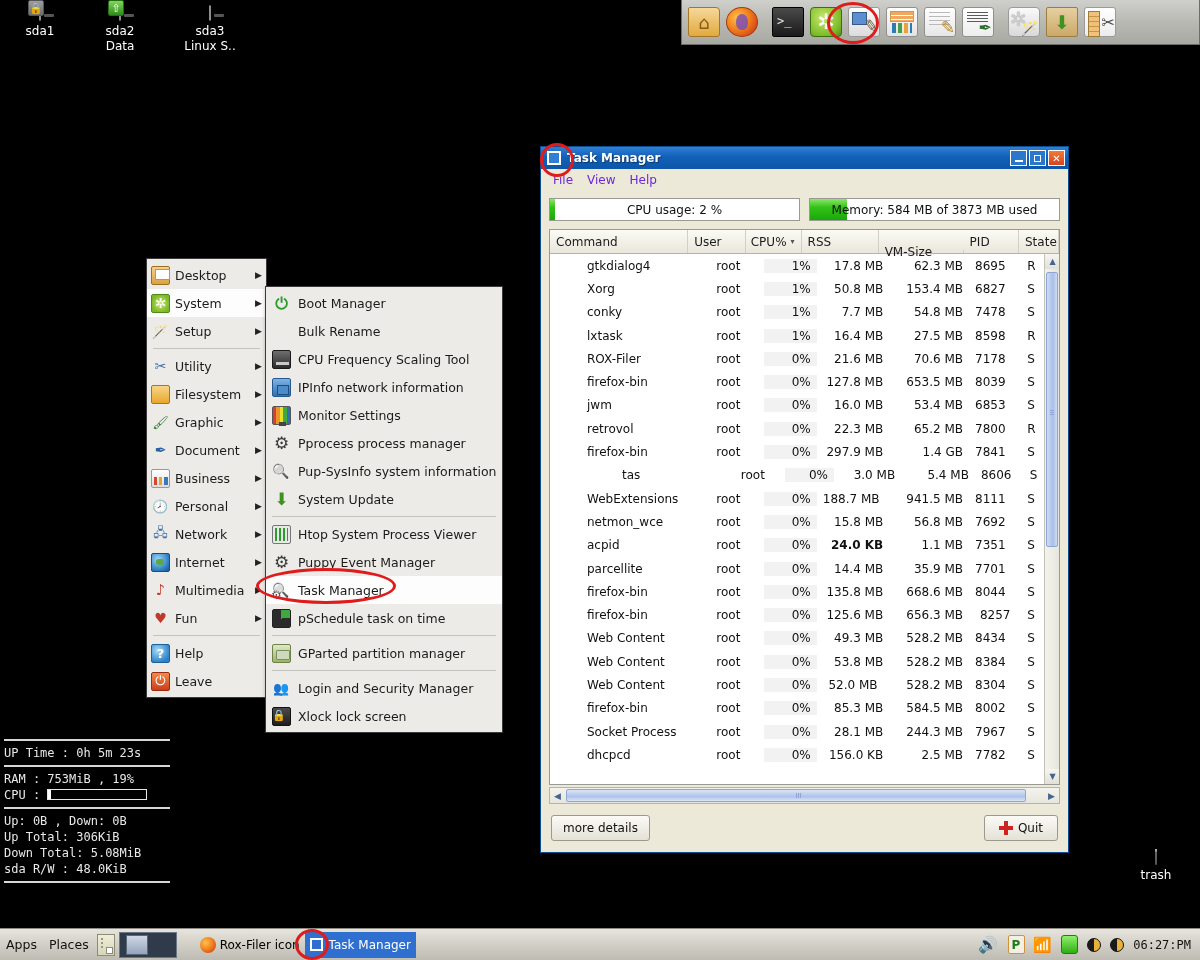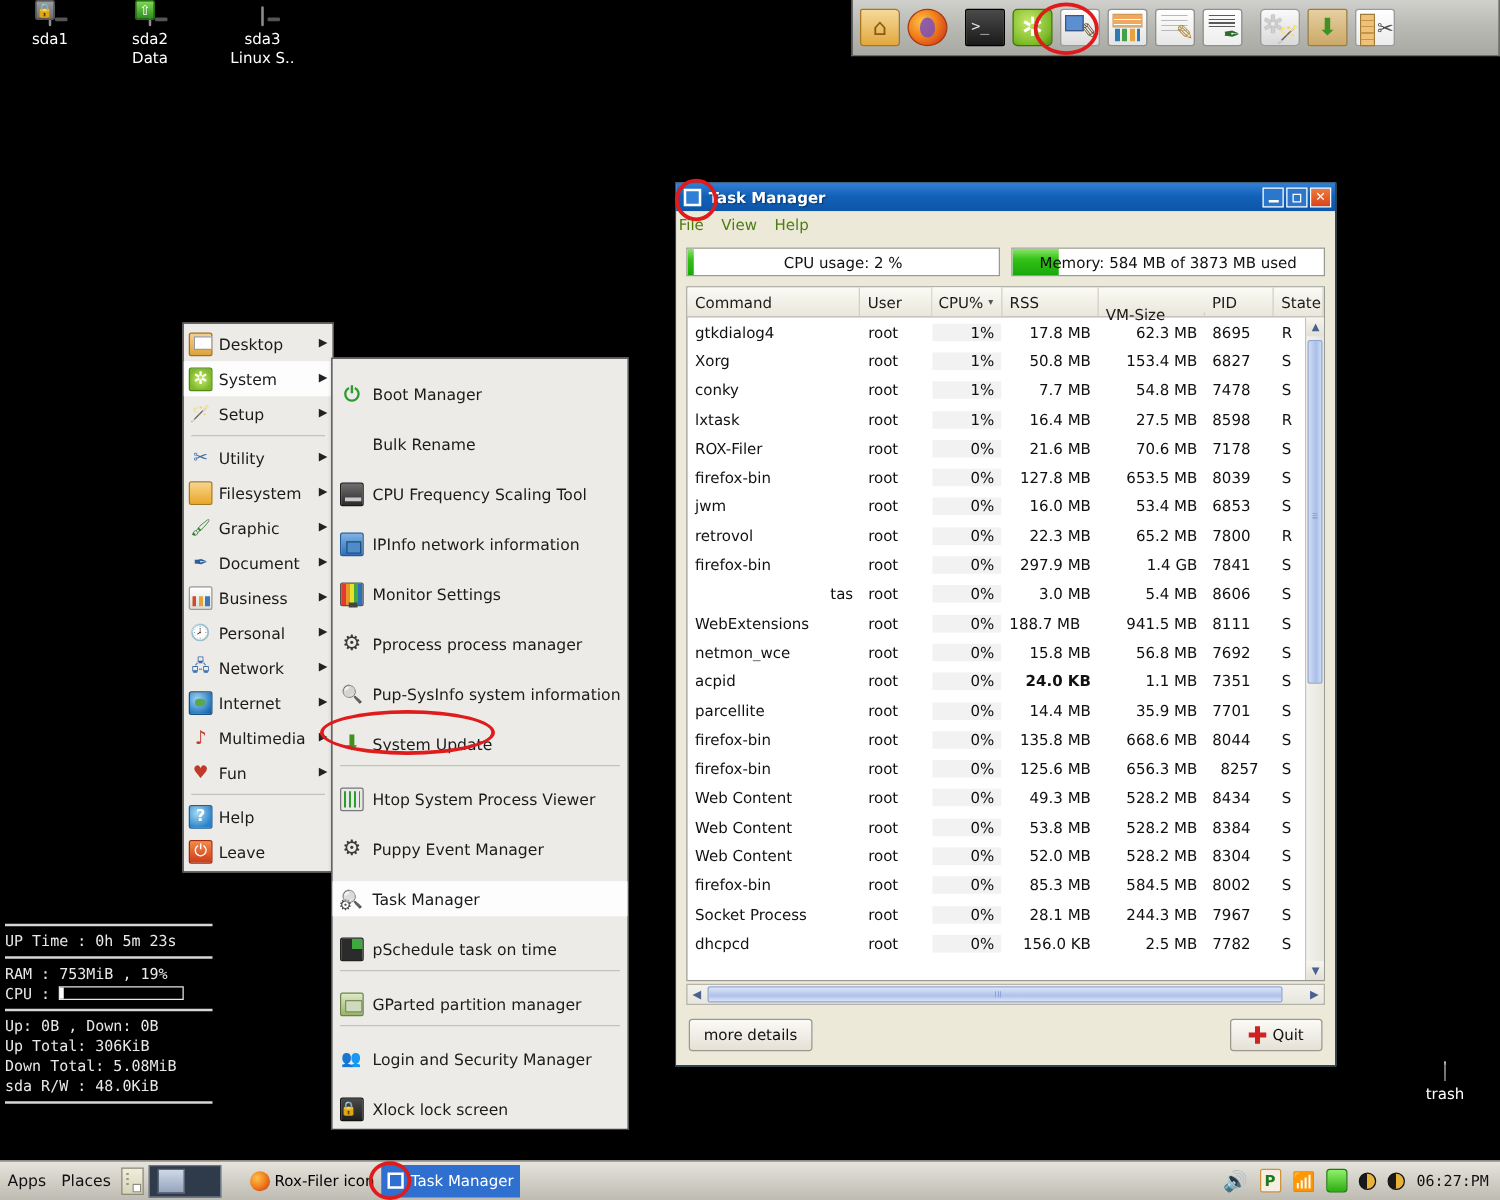--- a/index.html
+++ b/index.html
@@ -122,21 +122,21 @@
   .i-leave{border-radius:3px;background:linear-gradient(#f08b4a,#cf3c1a);border:1px solid #9c2a0f;}
   .i-leave::after{content:"⏻";position:absolute;inset:0;display:flex;align-items:center;justify-content:center;font-size:13px;color:#fff;}
 
   
   #submenu{
     position:absolute;left:265px;top:286px;width:238px;
     background:#ecebe7;border:1px solid #3a3a3a;
     box-shadow:2px 2px 5px rgba(0,0,0,.6);
     padding:2px 0;
   }
-  #submenu .mi{height:28px;padding-left:6px;margin-top:12px;}
+  #submenu .mi{height:28px;padding-left:6px;}
   #submenu .mi-ico{width:19px;height:19px;margin-right:7px;flex:0 0 19px;}
   .s-boot::after{content:"⏻";position:absolute;inset:0;display:flex;align-items:center;justify-content:center;font-size:16px;color:#2f9b2f;font-weight:bold;}
   .s-cpu{background:linear-gradient(#6e6e6e,#2b2b2b);border:1px solid #1a1a1a;border-radius:2px;}
   .s-cpu::after{content:"";position:absolute;left:3px;bottom:3px;width:13px;height:3px;background:#c9c9c9;}
   .s-ip{background:linear-gradient(#7fb3e2,#2f6fb5);border:1px solid #245a94;border-radius:2px;}
   .s-ip::after{content:"";position:absolute;right:1px;bottom:1px;width:10px;height:8px;background:#4d8bc9;border:1px solid #1e4d82;}
   .s-mon{background:linear-gradient(90deg,#e23b2b 0 20%,#e8962b 20% 40%,#e8e02b 40% 60%,#3fa83f 60% 80%,#2f6fb5 80% 100%);border:1px solid #555;}
   .s-mon::after{content:"";position:absolute;left:6px;bottom:-2px;width:7px;height:4px;background:#444;}
   .s-pproc::after{content:"⚙";position:absolute;inset:0;display:flex;align-items:center;justify-content:center;font-size:17px;color:#3a3a3a;}
   .s-sysinfo::after{content:"🔍";position:absolute;inset:0;display:flex;align-items:center;justify-content:center;font-size:14px;filter:grayscale(1);}
@@ -169,40 +169,40 @@
   .tb-appicon{width:14px;height:14px;background:#2f7fd4;border:2px solid #fff;margin:0 6px 0 3px;flex:0 0 14px;}
   .tb-title{flex:1;text-shadow:1px 1px 1px rgba(0,0,0,.4);}
   .tb-btn{width:17px;height:16px;margin-left:2px;border:1px solid #fff;
     display:flex;align-items:center;justify-content:center;font-size:10px;
     font-weight:bold;color:#fff;background:#2a77cc;}
   .tb-btn.close{background:linear-gradient(#f07a3a,#d8431a);border-color:#fff;}
   .tb-btn .sq{width:7px;height:7px;border:1.5px solid #fff;}
   .tb-btn .dash{width:8px;height:2px;background:#fff;margin-top:5px;}
 
   #menubar{height:22px;background:#ece9d8;display:flex;align-items:center;
-    padding:0 2px;gap:14px;font-size:12px;color:#4d7c0f;flex:0 0 22px;}
+    padding:0 12px;gap:14px;font-size:12px;color:#6d28d9;flex:0 0 22px;}
 
   .winbody{flex:1;background:#ece9d8;padding:7px 8px 0;display:flex;flex-direction:column;}
 
   .bars{display:flex;gap:9px;margin-bottom:8px;}
   .pbar{flex:1;height:23px;background:#fff;border:1px solid #9a9a94;
     position:relative;display:flex;align-items:center;justify-content:center;
     font-size:12px;color:#111;overflow:hidden;}
   .pbar .fill{position:absolute;left:0;top:0;bottom:0;
     background:linear-gradient(#8ce66a,#33c217 40%,#19a80b);}
   .pbar .ptext{position:relative;z-index:2;}
 
   
   .tablewrap{flex:1;display:flex;flex-direction:column;min-height:0;
     border:1px solid #9a9a94;background:#fff;}
   .thead{display:flex;height:24px;background:linear-gradient(#fbfaf4,#e9e7db);
     border-bottom:1px solid #b5b3aa;flex:0 0 24px;}
   .th{font-size:12px;color:#1b1b1b;display:flex;align-items:center;
     padding:0 6px;border-right:1px solid #d2d0c6;white-space:nowrap;}
-  .tbody{flex:1;overflow:hidden;position:relative;}
+  .tbody{flex:1;overflow:hidden;position:relative;padding-left:31px;}
   .trow{display:flex;height:23.3px;align-items:center;font-size:12px;color:#111;}
   .td{padding:0 6px;white-space:nowrap;overflow:hidden;}
   .c-cmd{width:140px;}
   .c-user{width:58px;}
   .c-cpu{width:56px;text-align:right;justify-content:flex-end;background:#f2f2f2;}
   .c-rss{width:78px;text-align:right;}
   .c-vm{width:86px;text-align:right;}
   .c-pid{width:56px;}
   .c-state{width:40px;}
   .thead .c-cpu{background:linear-gradient(#fbfaf4,#e9e7db);}
@@ -616,21 +616,21 @@
             <div class="trow">
               <div class="td c-cmd" style="text-align: left;">firefox-bin</div>
               <div class="td c-user" style="text-align: left;">root</div>
               <div class="td c-cpu" style="text-align: right;">0%</div>
               <div class="td c-rss" style="text-align: right;">297.9 MB</div>
               <div class="td c-vm" style="text-align: right;">1.4 GB</div>
               <div class="td c-pid" style="text-align: left;">7841</div>
               <div class="td c-state" style="text-align: left;">S</div>
             </div>
             <div class="trow">
-              <div class="td c-cmd" style="text-align: right;">tas</div>
+              <div class="td c-cmd" style="text-align: left; margin-left: 35px;">tas</div>
               <div class="td c-user" style="text-align: left;">root</div>
               <div class="td c-cpu" style="text-align: right;">0%</div>
               <div class="td c-rss" style="text-align: right;">3.0 MB</div>
               <div class="td c-vm" style="text-align: right;">5.4 MB</div>
               <div class="td c-pid" style="text-align: left;">8606</div>
               <div class="td c-state" style="text-align: left;">S</div>
             </div>
             <div class="trow">
               <div class="td c-cmd" style="text-align: left;">WebExtensions</div>
               <div class="td c-user" style="text-align: left;">root</div>
@@ -700,21 +700,21 @@
               <div class="td c-cpu" style="text-align: right;">0%</div>
               <div class="td c-rss" style="text-align: right;">53.8 MB</div>
               <div class="td c-vm" style="text-align: right;">528.2 MB</div>
               <div class="td c-pid" style="text-align: left;">8384</div>
               <div class="td c-state" style="text-align: left;">S</div>
             </div>
             <div class="trow">
               <div class="td c-cmd" style="text-align: left;">Web Content</div>
               <div class="td c-user" style="text-align: left;">root</div>
               <div class="td c-cpu" style="text-align: right;">0%</div>
-              <div class="td c-rss" style="text-align: right;">52.0 MB</div>
+              <div class="td c-rss" style="text-align: center;">52.0 MB</div>
               <div class="td c-vm" style="text-align: right;">528.2 MB</div>
               <div class="td c-pid" style="text-align: left;">8304</div>
               <div class="td c-state" style="text-align: left;">S</div>
             </div>
             <div class="trow">
               <div class="td c-cmd" style="text-align: left;">firefox-bin</div>
               <div class="td c-user" style="text-align: left;">root</div>
               <div class="td c-cpu" style="text-align: right;">0%</div>
               <div class="td c-rss" style="text-align: right;">85.3 MB</div>
               <div class="td c-vm" style="text-align: right;">584.5 MB</div>

